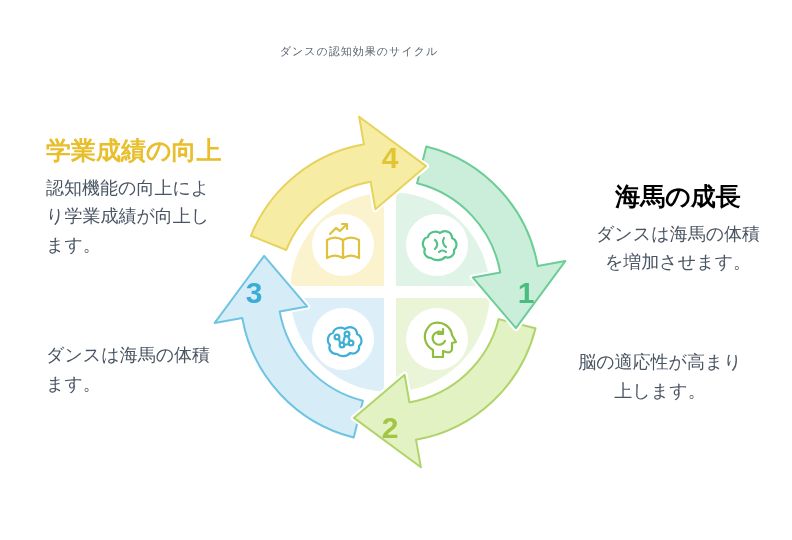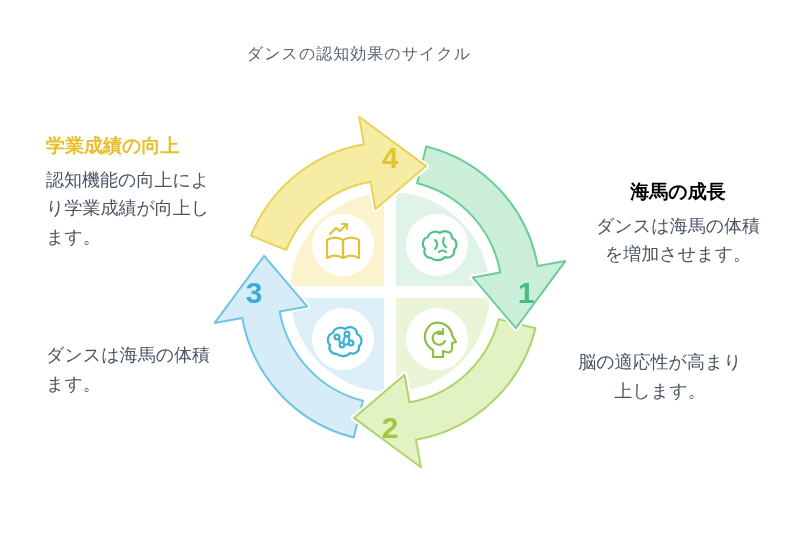--- a/index.html
+++ b/index.html
@@ -3,25 +3,25 @@
 <meta charset="utf-8">
 <style>
   html,body{margin:0;padding:0;}
   body{
     width:792px;height:540px;position:relative;overflow:hidden;
     background:#ffffff;
     font-family:"Liberation Sans","DejaVu Sans",sans-serif;
   }
   .title{
     position:absolute;top:44px;left:0;width:718px;
-    text-align:center;font-size:16px;color:#5a646e;letter-spacing:1px;
+    text-align:center;font-size:11px;color:#5a646e;letter-spacing:1px;
   }
   .block{position:absolute;}
   .heading{
-    font-size:19px;font-weight:bold;line-height:1.3;white-space:pre-line;
+    font-size:25px;font-weight:bold;line-height:1.3;white-space:pre-line;
   }
   .body-text{
     margin-top:7px;font-size:18px;color:#4a5563;line-height:1.6;white-space:pre-line;
   }
   .blk-step4{left:46px;top:134px;width:176px;text-align:left;}
   .blk-step4 .heading{color:#e8be2a;}
   .blk-step1{left:588px;top:164px;width:180px;text-align:center;}
   .blk-step1 .heading{color:#000000;margin-top:16px;}
   .blk-step2{left:570px;top:341px;width:180px;text-align:center;}
   .blk-step2 .heading{color:#35a967;}

